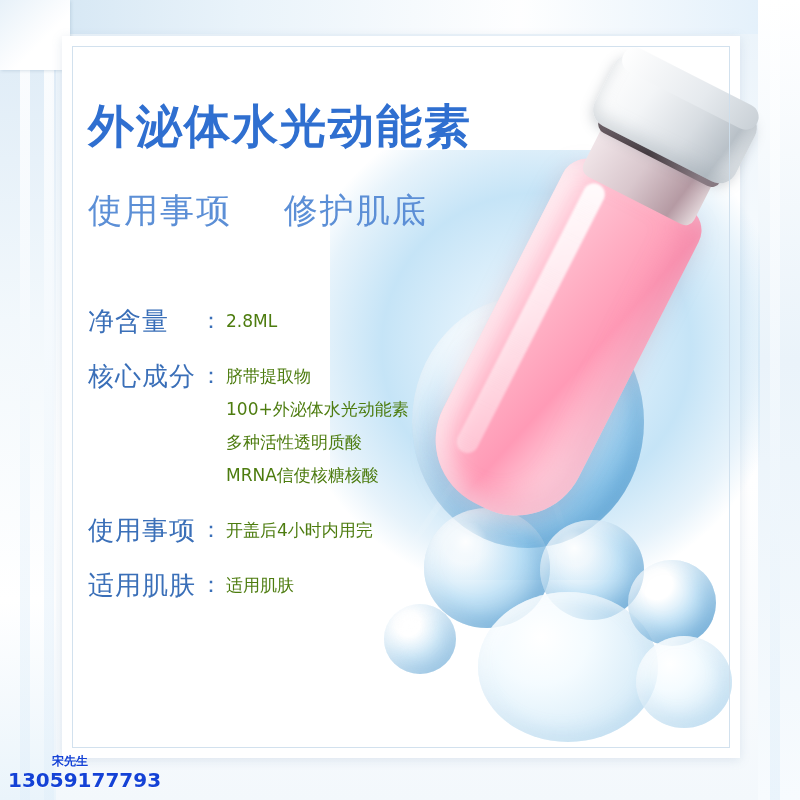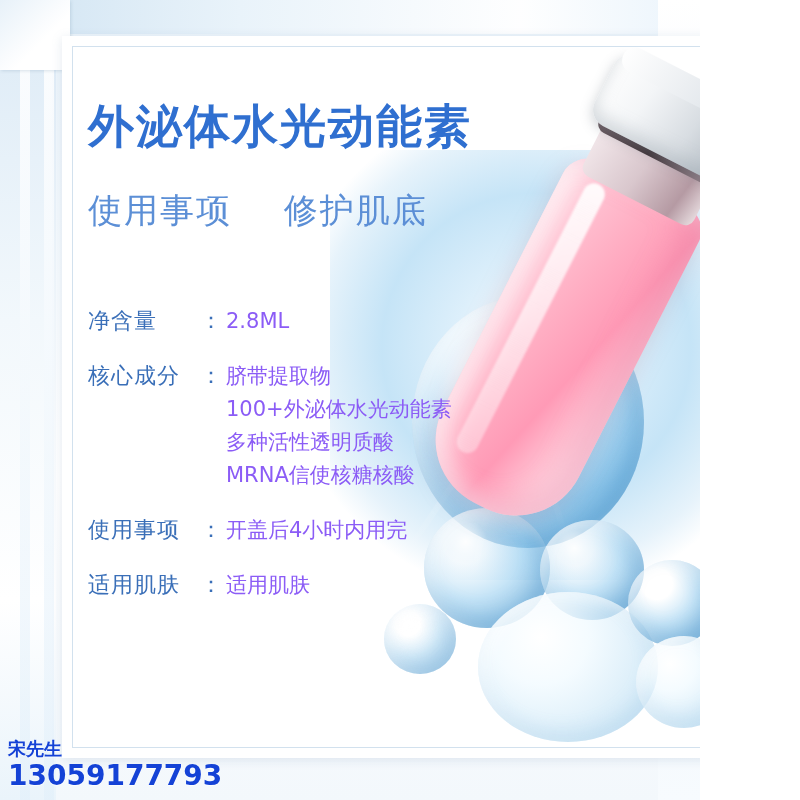--- a/index.html
+++ b/index.html
@@ -2,21 +2,21 @@
 <html><head>
 <meta charset="utf-8">
 <style>
   html,body{margin:0;padding:0;}
   body{
     width:800px;height:800px;overflow:hidden;
     font-family:"Liberation Sans", sans-serif;
     background:#ffffff;
   }
   #stage{
-    position:relative;width:700px;height:800px;overflow:hidden;
+    position:relative;width:800px;height:800px;overflow:hidden;
     background:#f4f8fb;
     text-decoration:underline;
   }
 
   
   .bg-base{
     position:absolute;inset:0;
     background:
       linear-gradient(180deg,#eaf3fa 0%, #f7fbfe 35%, #ffffff 60%, #f3f8fc 100%);
   }
@@ -132,39 +132,39 @@
   .sub-sep{display:inline-block;width:26px;}
 
   .spec{
     position:absolute;left:88px;top:305px;width:420px;
     font-family:"DejaVu Sans","Liberation Sans",sans-serif;
   }
   .spec-row{
     display:flex;align-items:flex-start;margin-bottom:22px;
   }
   .spec-label{
-    color:#3a6fb8;font-size:22px;line-height:32px;white-space:nowrap;
+    color:#3a6fb8;font-size:26px;line-height:32px;white-space:nowrap;
     min-width:112px;letter-spacing:1px;
   }
   .spec-colon{color:#3a6fb8;font-size:22px;line-height:32px;margin:0 4px 0 0;}
   .spec-val{
-    color:#8b5cf6;font-size:21px;line-height:33px;
+    color:#4d7c0f;font-size:17px;line-height:33px;
   }
   .spec-val .line{display:block;white-space:nowrap;}
 
   
   .wm{
     position:absolute;left:8px;bottom:8px;
     color:#1442d6;
     font-family:"DejaVu Sans","Liberation Sans",sans-serif;
     line-height:1.15;
     text-shadow:0 1px 1px rgba(255,255,255,.8);
   }
-  .wm-name{font-size:18px;font-weight:700;}
-  .wm-phone{font-size:28px;font-weight:700;letter-spacing:0px;}
+  .wm-name{font-size:12px;font-weight:700;margin-left:44px;}
+  .wm-phone{font-size:20px;font-weight:700;letter-spacing:0px;}
 </style>
 </head>
 <body>
 
 <div id="stage">
 
   <div class="bg-base"></div>
   <div class="bg-band-left"></div>
   <div class="bg-band-top"></div>
   <div class="bg-band-right"></div>

